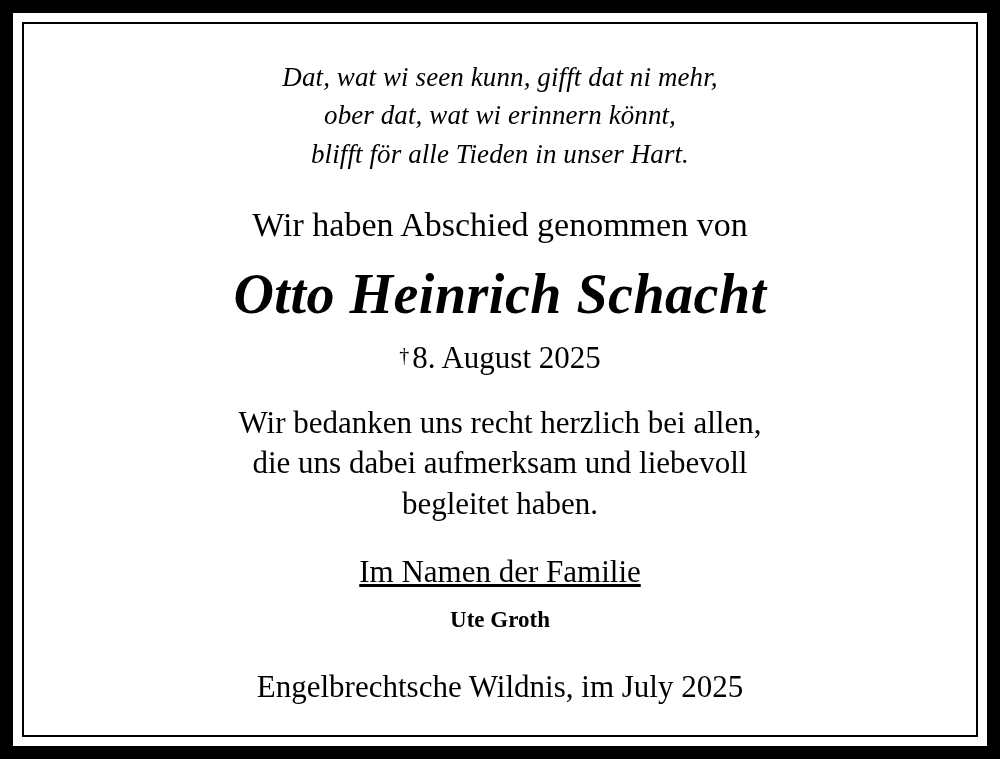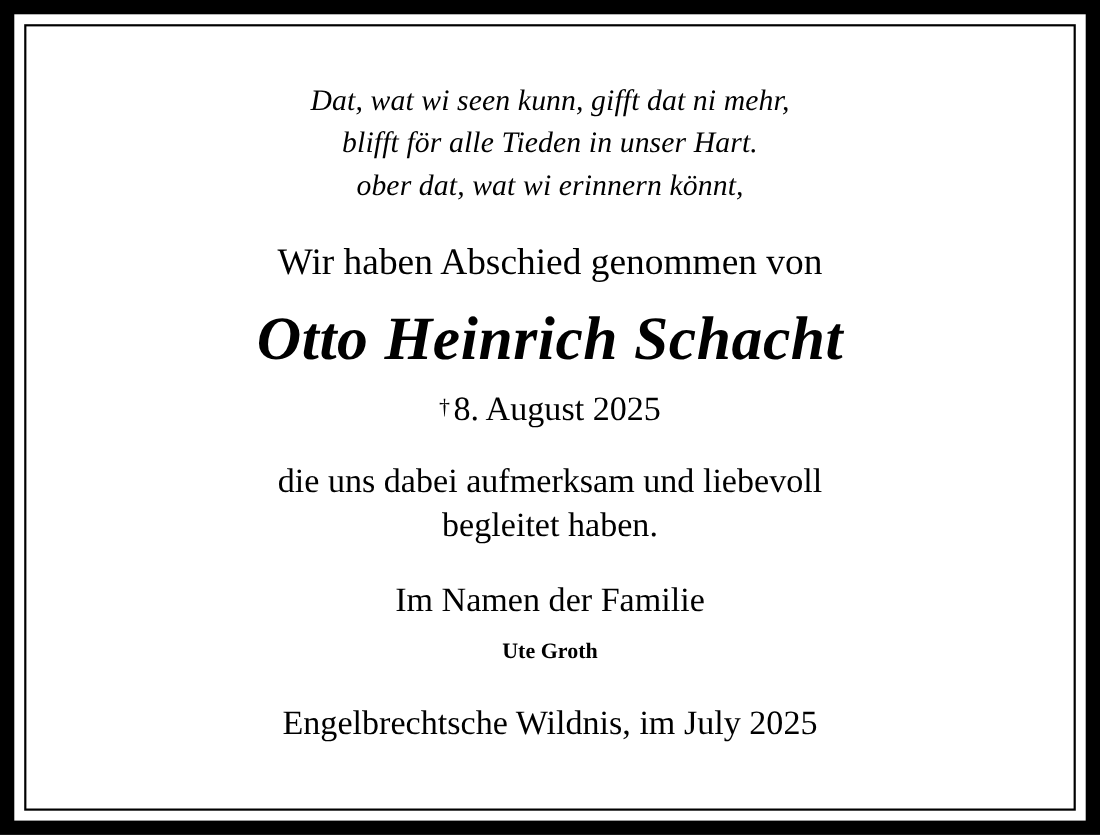--- a/index.html
+++ b/index.html
@@ -37,21 +37,21 @@
     left: 22px;
     top: 22px;
     width: 956px;
     height: 715px;
     border: 2px solid #000000;
     box-sizing: border-box;
   }
   .content {
     position: absolute;
     left: 40px;
-    top: 48px;
+    top: 34px;
     width: 920px;
     height: 690px;
     box-sizing: border-box;
     text-align: center;
   }
   .verse {
     font-style: italic;
     font-size: 27px;
     line-height: 1.42;
     margin-top: 24px;
@@ -89,23 +89,24 @@
     margin-top: 26px;
     line-height: 1.32;
   }
   .thanks div {
     white-space: nowrap;
   }
   .family {
     font-size: 31px;
     margin-top: 28px;
     line-height: 1.2;
+    text-decoration: underline;
   }
   .signer {
-    font-size: 20px;
+    font-size: 23px;
     font-weight: 700;
     margin-top: 16px;
     line-height: 1.2;
   }
   .place {
     font-size: 31px;
     margin-top: 34px;
     line-height: 1.2;
     white-space: nowrap;
   }
@@ -115,33 +116,34 @@
 
 <div class="page">
 
   <div class="frame-outer"></div>
   <div class="frame-inner"></div>
 
   <div class="content">
 
     <div class="verse">
       <div>Dat, wat wi seen kunn, gifft dat ni mehr,</div>
+      <div>ober dat, wat wi erinnern könnt,</div>
       <div>blifft för alle Tieden in unser Hart.</div>
-      <div>ober dat, wat wi erinnern könnt,</div>
     </div>
 
     <div class="lead">Wir haben Abschied genommen von</div>
 
     <div class="name">Otto Heinrich Schacht</div>
 
     <div class="date">
       <span class="cross">†</span><span>8. August 2025</span>
     </div>
 
     <div class="thanks">
+      <div>Wir bedanken uns recht herzlich bei allen,</div>
       <div>die uns dabei aufmerksam und liebevoll</div>
       <div>begleitet haben.</div>
     </div>
 
     <div class="family">Im Namen der Familie</div>
 
     <div class="signer">Ute Groth</div>
 
     <div class="place">Engelbrechtsche Wildnis, im July 2025</div>
 

